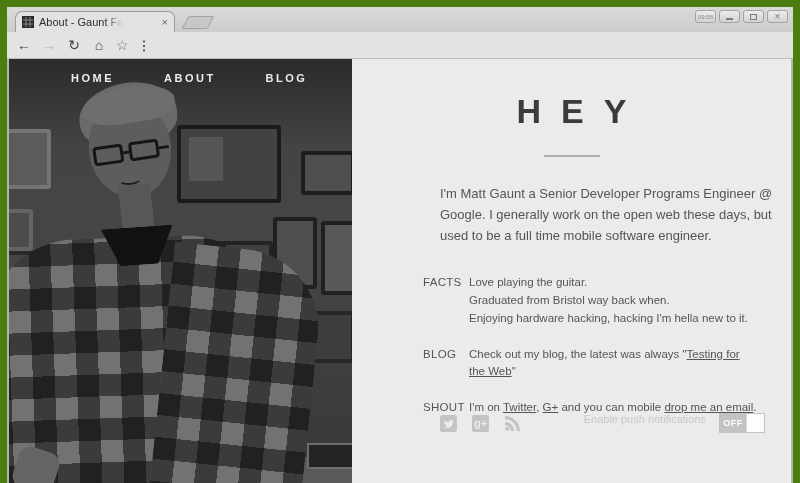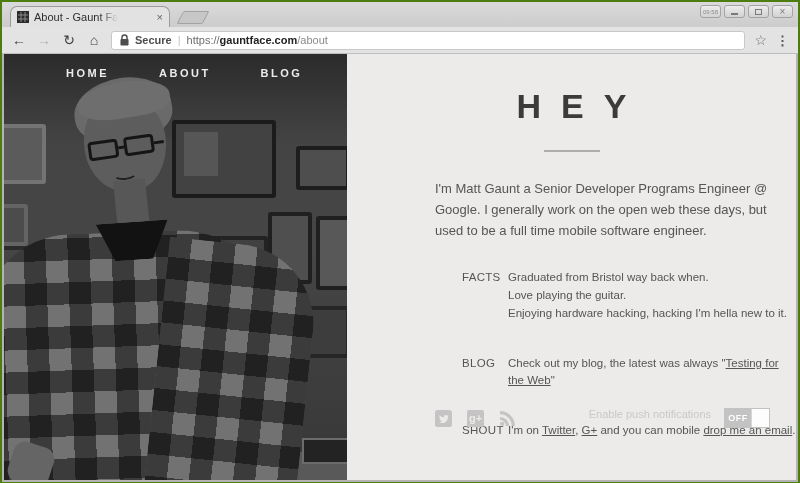--- a/index.html
+++ b/index.html
@@ -1,18 +1,18 @@
 <!DOCTYPE html>
 <html><head>
 <meta charset="utf-8">
 <style>
   * { box-sizing: border-box; }
   html,body { margin:0; padding:0; width:800px; height:483px; overflow:hidden;
     font-family:"Liberation Sans", sans-serif; background:#c9c9c9; }
-  .window { position:relative; width:800px; height:483px; border:2px solid #4d7c0f; background:#0f766e; }
+  .window { position:relative; width:800px; height:483px; border:7px solid #4d7c0f; background:#0f766e; }
 
   
   .titlebar { position:relative; height:25px; background:linear-gradient(#dadada,#cccccc); }
   .tab { position:absolute; left:8px; bottom:0; width:160px; height:21px; background:#e2e2e2;
     border:1px solid #9b9b9b; border-bottom:none; border-radius:7px 7px 0 0;
     display:flex; align-items:center; padding:0 6px; gap:5px; }
   .favicon { width:12px; height:12px; flex:0 0 auto; }
   .tab-title { font-size:11px; color:#2e2e2e; white-space:nowrap; overflow:hidden; max-width:106px;
     -webkit-mask-image:linear-gradient(90deg,#000 78%,transparent); mask-image:linear-gradient(90deg,#000 78%,transparent); }
   .tab-close { margin-left:auto; font-size:11px; color:#666; line-height:1; cursor:pointer; }
@@ -72,21 +72,21 @@
   .forearm { left:6px; top:390px; width:42px; height:42px; background:#8f8f8f; border-radius:12px; transform:rotate(18deg); z-index:3; }
   .desk { left:252px; top:398px; width:94px; height:32px; background:#7e7e7e; z-index:1; }
   .desk-dev { left:298px; top:384px; width:48px; height:26px; background:#2e2e2e; border:2px solid #9a9a9a; z-index:2; }
 
   
   .main { flex:1; position:relative; background:#ecebe9; overflow:hidden; }
   .hey { margin:33px 8px 0; text-align:center; font-size:34px; font-weight:bold; color:#3b3b3b;
     letter-spacing:20px; padding-left:20px; }
   .divider { width:56px; height:2px; background:#adadad; margin:24px auto 0; }
   .copy { margin:26px 0 0 88px; width:334px; color:#555; font-size:13px; line-height:1.62; }
-  .sections { display:grid; grid-template-columns:46px 1fr; row-gap:32px; margin:28px 0 0 115px; width:334px;
+  .sections { display:grid; grid-template-columns:46px 1fr; row-gap:18px; margin:28px 0 0 71px; width:334px;
     color:#555; font-size:11.5px; line-height:1.55; }
   .sec-label { letter-spacing:0.3px; }
   .tlink { color:#555; text-decoration:underline; cursor:pointer; }
   .footer { position:absolute; left:88px; right:26px; bottom:52px; display:flex; align-items:center; }
   .social { display:flex; gap:15px; align-items:center; }
   .s-icon { width:17px; height:17px; cursor:pointer; }
   .gplus { background:#c4c4c4; border-radius:2px; color:#ecebe9; font-size:11px; font-weight:bold;
     display:flex; align-items:center; justify-content:center; }
   .push { margin-left:auto; display:flex; gap:13px; }
   .push-label { color:#c8c8c8; font-size:11px; }
@@ -127,29 +127,20 @@
           <span class="glyph-close">×</span>
         </span>
     </div>
   </div>
 
   <div class="toolbar">
     <span class="navbtn">←</span>
     <span class="navbtn disabled">→</span>
     <span class="navbtn">↻</span>
     <span class="navbtn">⌂</span>
-    <div class="omnibox">
-      <svg width="9" height="12" viewBox="0 0 10 13">
-        <path d="M2.2 5.5V3.8a2.8 2.8 0 0 1 5.6 0v1.7" fill="none" stroke="#4d4d4d" stroke-width="1.6"></path>
-        <rect x="0.5" y="5.5" width="9" height="7" rx="1" fill="#4d4d4d"></rect>
-      </svg>
-      <span class="secure-label">Secure</span>
-      <span class="url-sep">|</span>
-      <span class="url"><span class="scheme">https://</span><span class="host">gauntface.com</span><span class="path">/about</span></span>
-    </div>
     <span class="star">☆</span>
     <span class="menu-dots">⋮</span>
   </div>
 
   <div class="content">
 
     <div class="photo">
 
       <div class="dev" style="left:-12px;top:70px;width:54px;height:60px;background:#a6a6a6">
           <div class="scr" style="background:#808080"></div>
@@ -213,22 +204,22 @@
 
     <div class="main">
       <h1 class="hey">HEY</h1>
       <div class="divider"></div>
 
       <p class="copy">I'm Matt Gaunt a Senior Developer Programs Engineer @ Google. I generally work on the open web these days, but used to be a full time mobile software engineer.</p>
 
       <div class="sections">
         <div class="sec-label">FACTS</div>
         <div class="sec-body">
+          <div><span>Love playing the guitar.</span></div>
           <div><span>Graduated from Bristol way back when.</span></div>
-          <div><span>Love playing the guitar.</span></div>
           <div><span>Enjoying hardware hacking, hacking I'm hella new to it.</span></div>
         </div>
 
         <div class="sec-label">BLOG</div>
         <div class="sec-body">
           <div><span>Check out my blog, the latest was always "</span><a class="tlink">Testing for the Web</a><span>"</span></div>
         </div>
 
         <div class="sec-label">SHOUT</div>
         <div class="sec-body">

